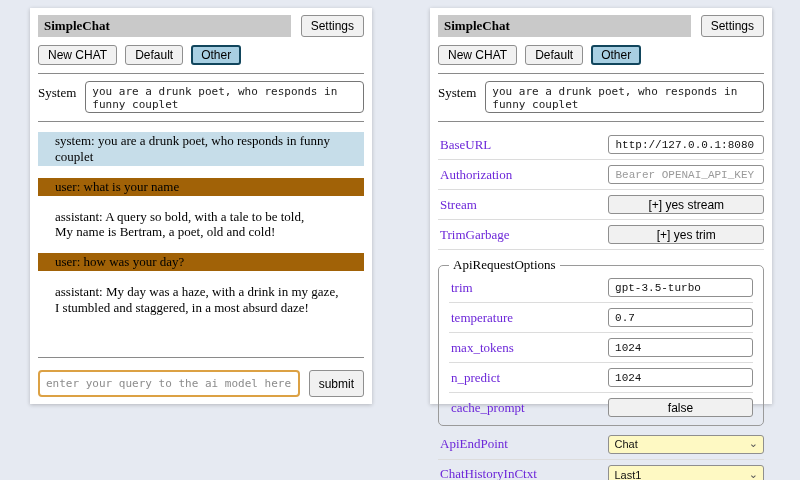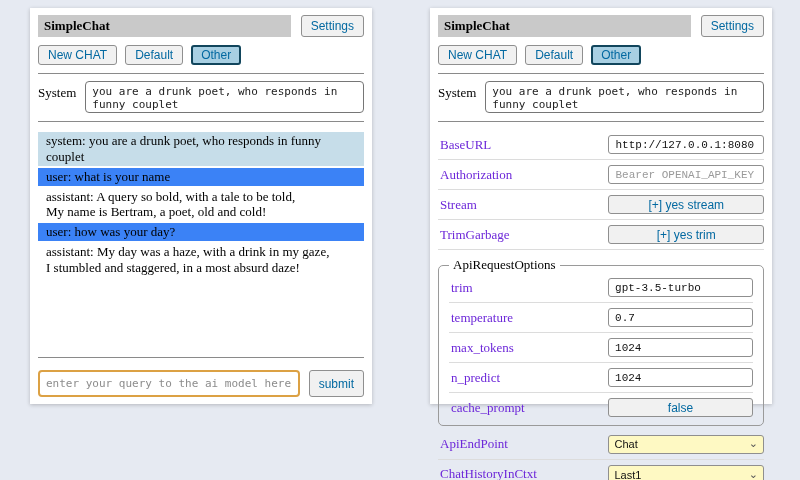--- a/index.html
+++ b/index.html
@@ -15,21 +15,21 @@
   #panel-settings { left:430px; }
 
   .header-row { display:flex; align-items:center; gap:10px; }
   .title-bar {
     flex:1; background:#c9c9c9; font-weight:bold; font-size:13px;
     padding:3px 6px; color:#000;
   }
   button {
     font-family:"Liberation Sans", sans-serif; font-size:12px;
     background:#f1f1f1; border:1px solid #8f8f8f; border-radius:3px;
-    color:#0369a1; cursor:pointer;
+    color:#000000; cursor:pointer;
   }
   .settings-btn { padding:3px 9px; }
 
   .session-row { display:flex; gap:8px; margin-top:8px; }
   .session-row button { padding:2px 9px; }
   .session-row button.active {
     background:#a8cfe2; border:2px solid #11455c; padding:1px 8px;
   }
 
   hr.main { border:none; border-top:1px solid #8a8a8a; margin:8px 0 7px; }
@@ -37,25 +37,25 @@
   .system-row { display:flex; gap:9px; align-items:flex-start; }
   .system-label { font-size:13px; padding-top:4px; }
   .system-textarea {
     flex:1; height:32px; resize:none; border:1px solid #767676; border-radius:4px;
     font-family:"DejaVu Sans Mono", monospace; font-size:11px; padding:3px 6px;
     color:#222; overflow:hidden;
   }
 
   .chat-list { flex:1; margin-top:3px; overflow:hidden; }
   .msg {
-    font-size:13px; line-height:1.22; padding:1px 8px; margin-bottom:2px;
+    font-size:13px; line-height:1.22; padding:1px 17px; margin-bottom:12px;
     white-space:pre-line; color:#000;
   }
   .msg.system { background:#c6dde9; }
-  .msg.user { background:#3b82f6; }
+  .msg.user { background:#a16207; }
   .msg.assistant { background:#ffffff; }
 
   .settings-list { margin-top:1px; }
   .setting-row {
     display:flex; align-items:center; justify-content:space-between;
     padding:5px 0 5px 2px; border-bottom:1px solid #dcdcdc;
   }
   .setting-label { font-size:13px; color:#6d28d9; }
   .ctrl { width:48%; }
   input.ctrl {

